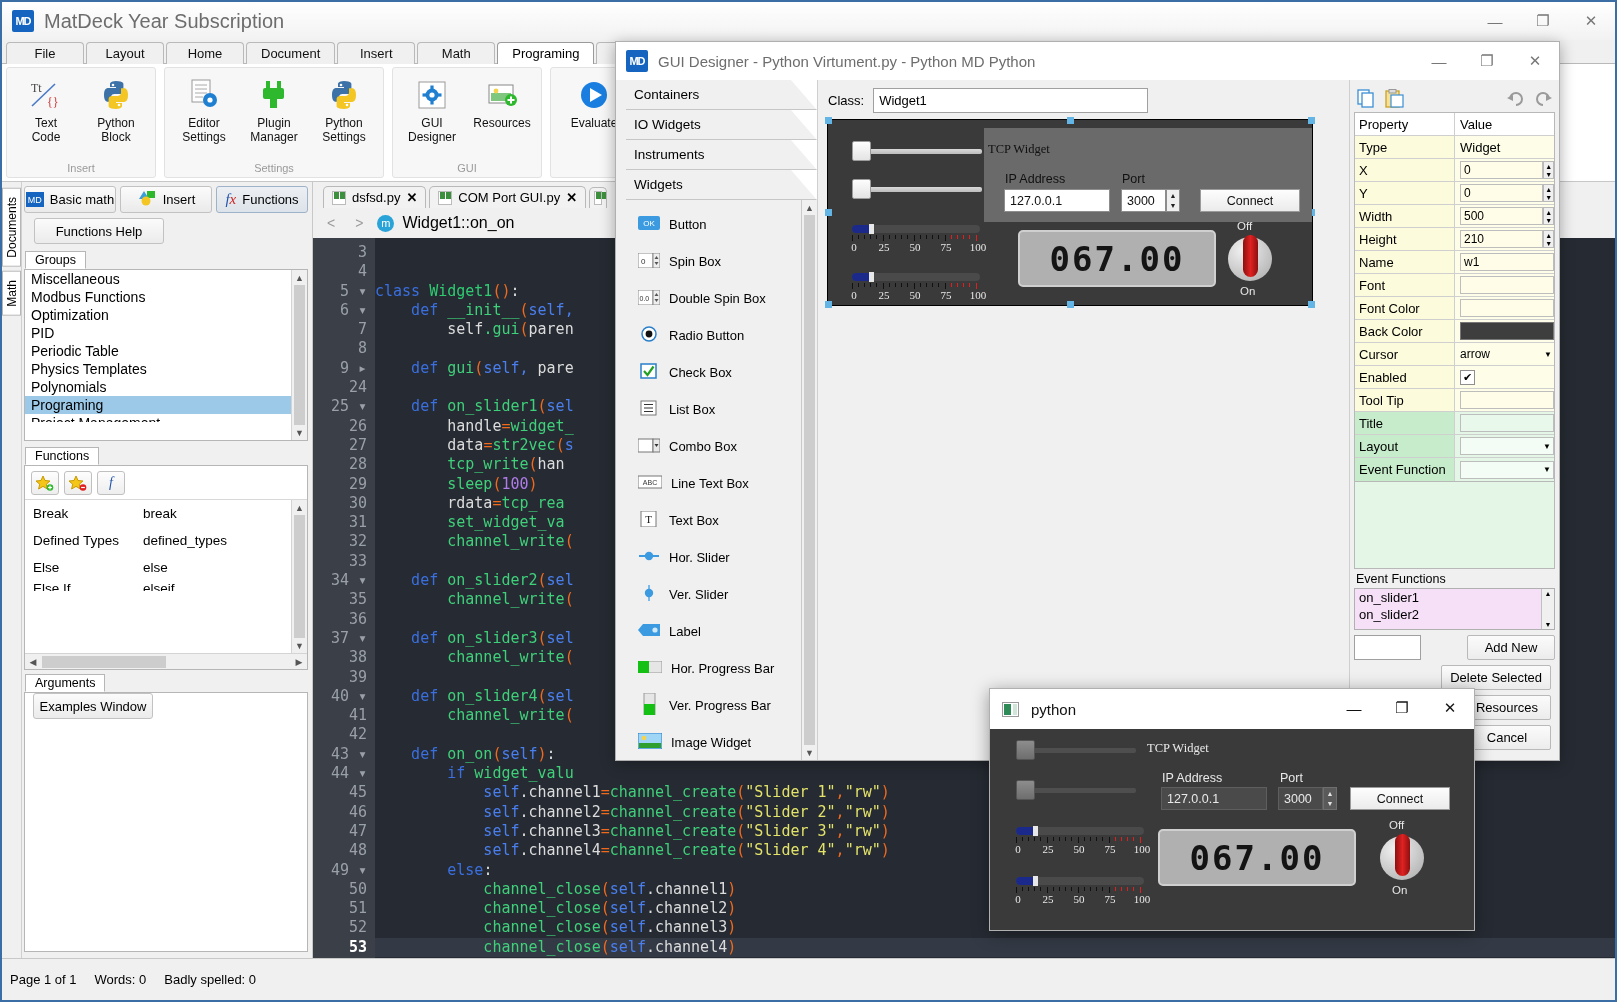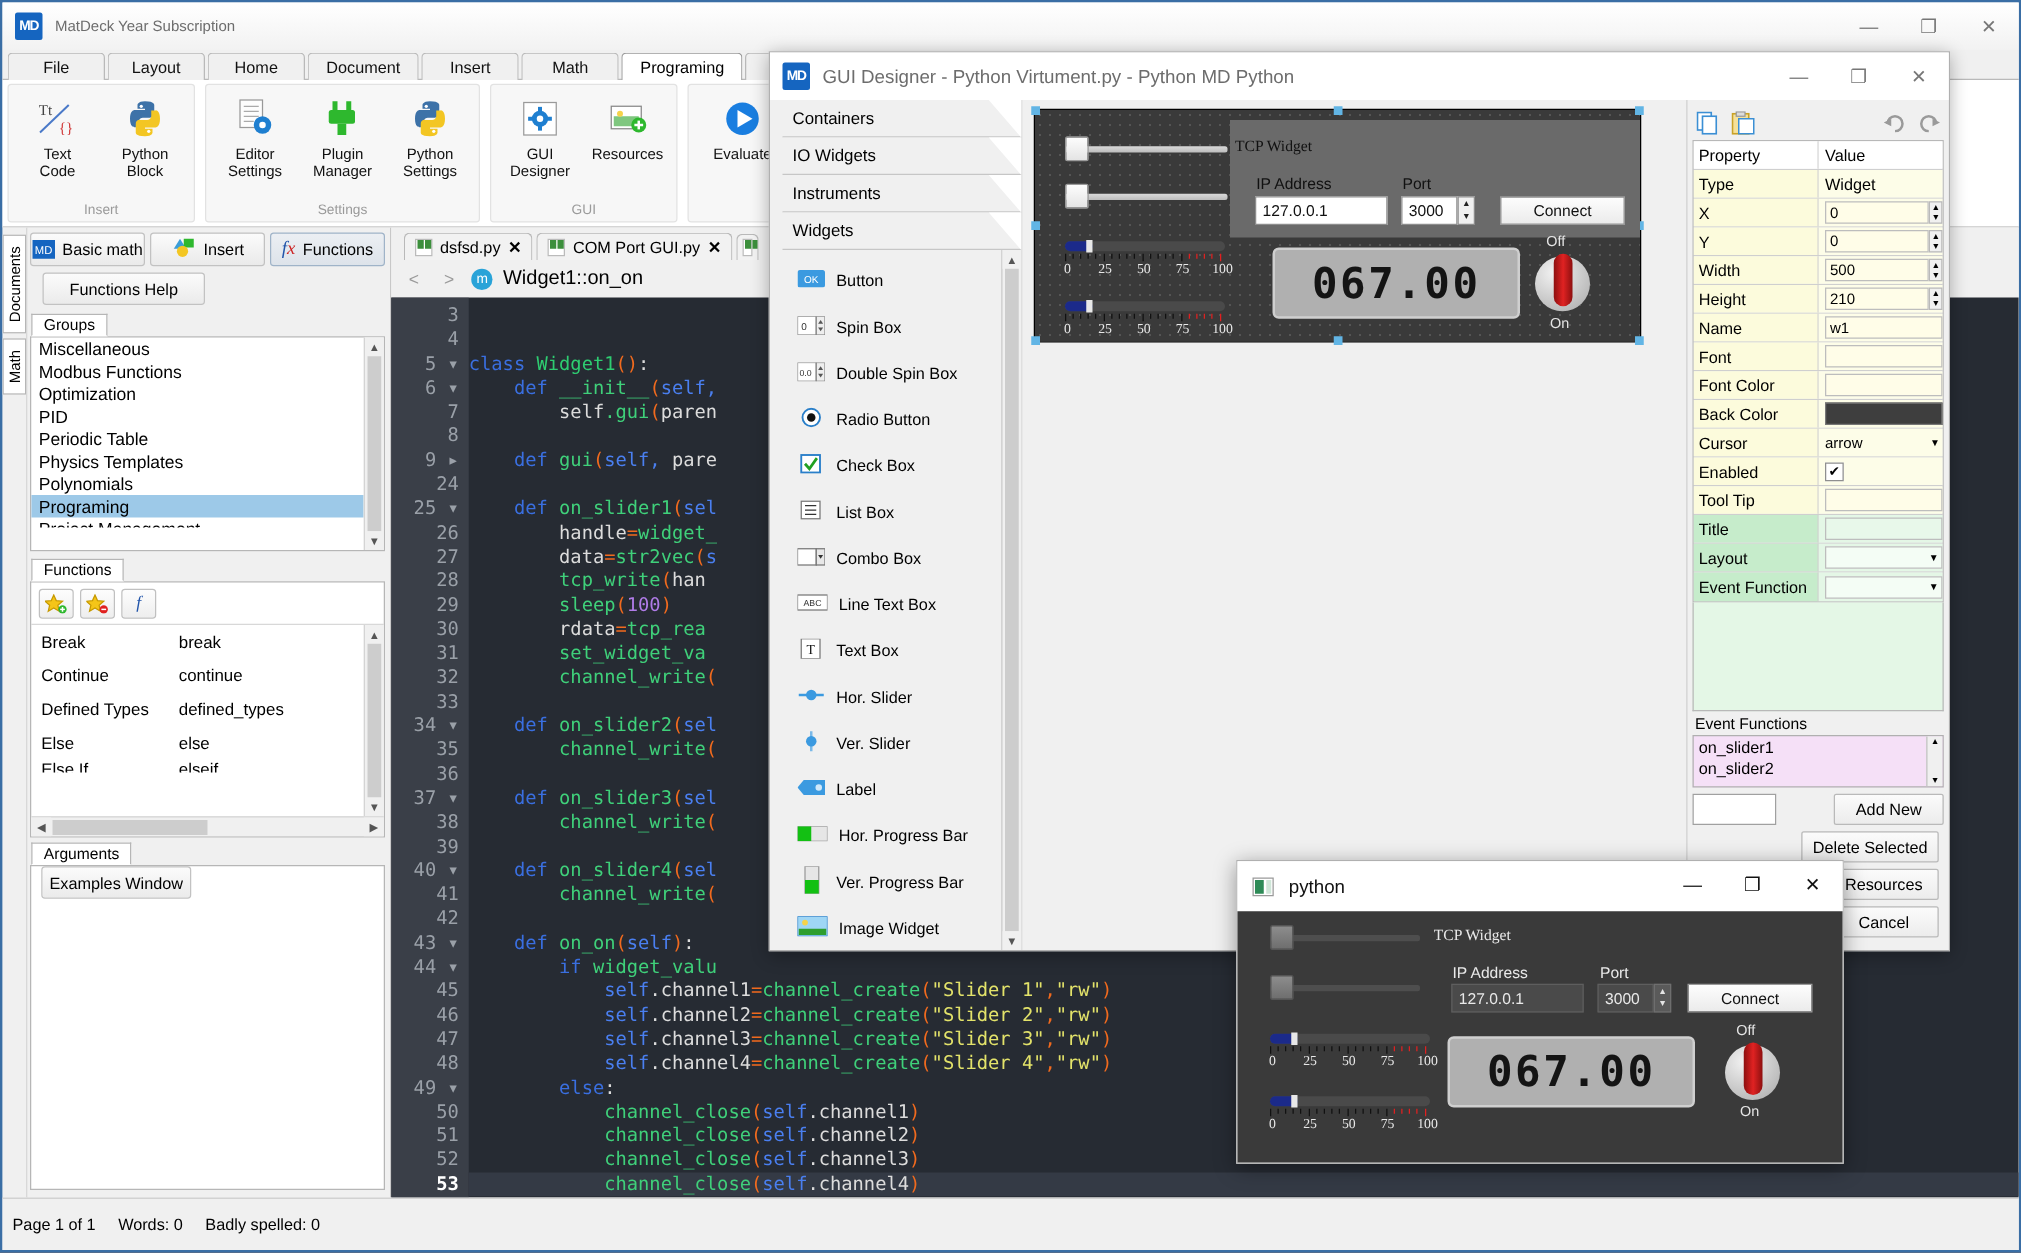--- a/index.html
+++ b/index.html
@@ -19,21 +19,21 @@
   .titlebar {
     height:38px; background:linear-gradient(#ffffff,#f2f2f2);
     display:flex; align-items:center; padding-left:10px; flex:0 0 auto;
     position:relative;
   }
   .md-logo {
     width:22px;height:22px;background:#1565c0;color:#fff;font-size:11px;
     display:flex;align-items:center;justify-content:center;border-radius:2px;
     font-weight:bold; letter-spacing:-1px;
   }
-  .title-text { margin-left:10px; color:#6d6d6d; font-size:12px; }
+  .title-text { margin-left:10px; color:#6d6d6d; font-size:20px; }
   .win-btns { position:absolute; right:0; top:0; height:38px; display:flex; }
   .win-btn {
     width:48px;height:38px;display:flex;align-items:center;justify-content:center;
     color:#777; font-size:15px;
   }
 
   
   .ribbon-tabs {
     display:flex; height:24px; background:#f0f0f0; padding-left:4px;
     border-bottom:1px solid #b9b9b9; flex:0 0 auto; align-items:flex-end;
@@ -539,24 +539,20 @@
           </div>
         </div>
         <div style="height:1px;background:#d8d8d8;"></div>
         <div class="listwrap" style="flex:1;overflow:hidden;">
           <div class="listbody fn-table">
             <div class="fn-trow">
               <span class="c1">Break</span>
               <span>break</span>
             </div>
             <div class="fn-trow">
-              <span class="c1">Continue</span>
-              <span>continue</span>
-            </div>
-            <div class="fn-trow">
               <span class="c1">Defined Types</span>
               <span>defined_types</span>
             </div>
             <div class="fn-trow">
               <span class="c1">Else</span>
               <span>else</span>
             </div>
             <div class="fn-trow" style="overflow:hidden;height:10px;padding-top:0;">
               <span class="c1">Else If</span>
               <span>elseif</span>
@@ -794,20 +790,24 @@
         </div>
         <div class="vscroll" style="border-left:1px solid #c9c9c9;">
           <div class="sc-arrow">▲</div>
           <div class="sc-thumb" style="flex:1;"></div>
           <div class="sc-arrow">▼</div>
         </div>
       </div>
     </div>
 
     <div class="gd-center">
+      <div class="classrow">
+        <span>Class:</span>
+        <div class="classinput">Widget1</div>
+      </div>
       <div class="canvas">
         <div class="handle" style="left:-3px;top:-3px;"></div>
         <div class="handle" style="left:239px;top:-3px;"></div>
         <div class="handle" style="right:-3px;top:-3px;"></div>
         <div class="handle" style="left:-3px;top:89px;"></div>
         <div class="handle" style="right:-3px;top:89px;"></div>
         <div class="handle" style="left:-3px;bottom:-3px;"></div>
         <div class="handle" style="left:239px;bottom:-3px;"></div>
         <div class="handle" style="right:-3px;bottom:-3px;"></div>
 

